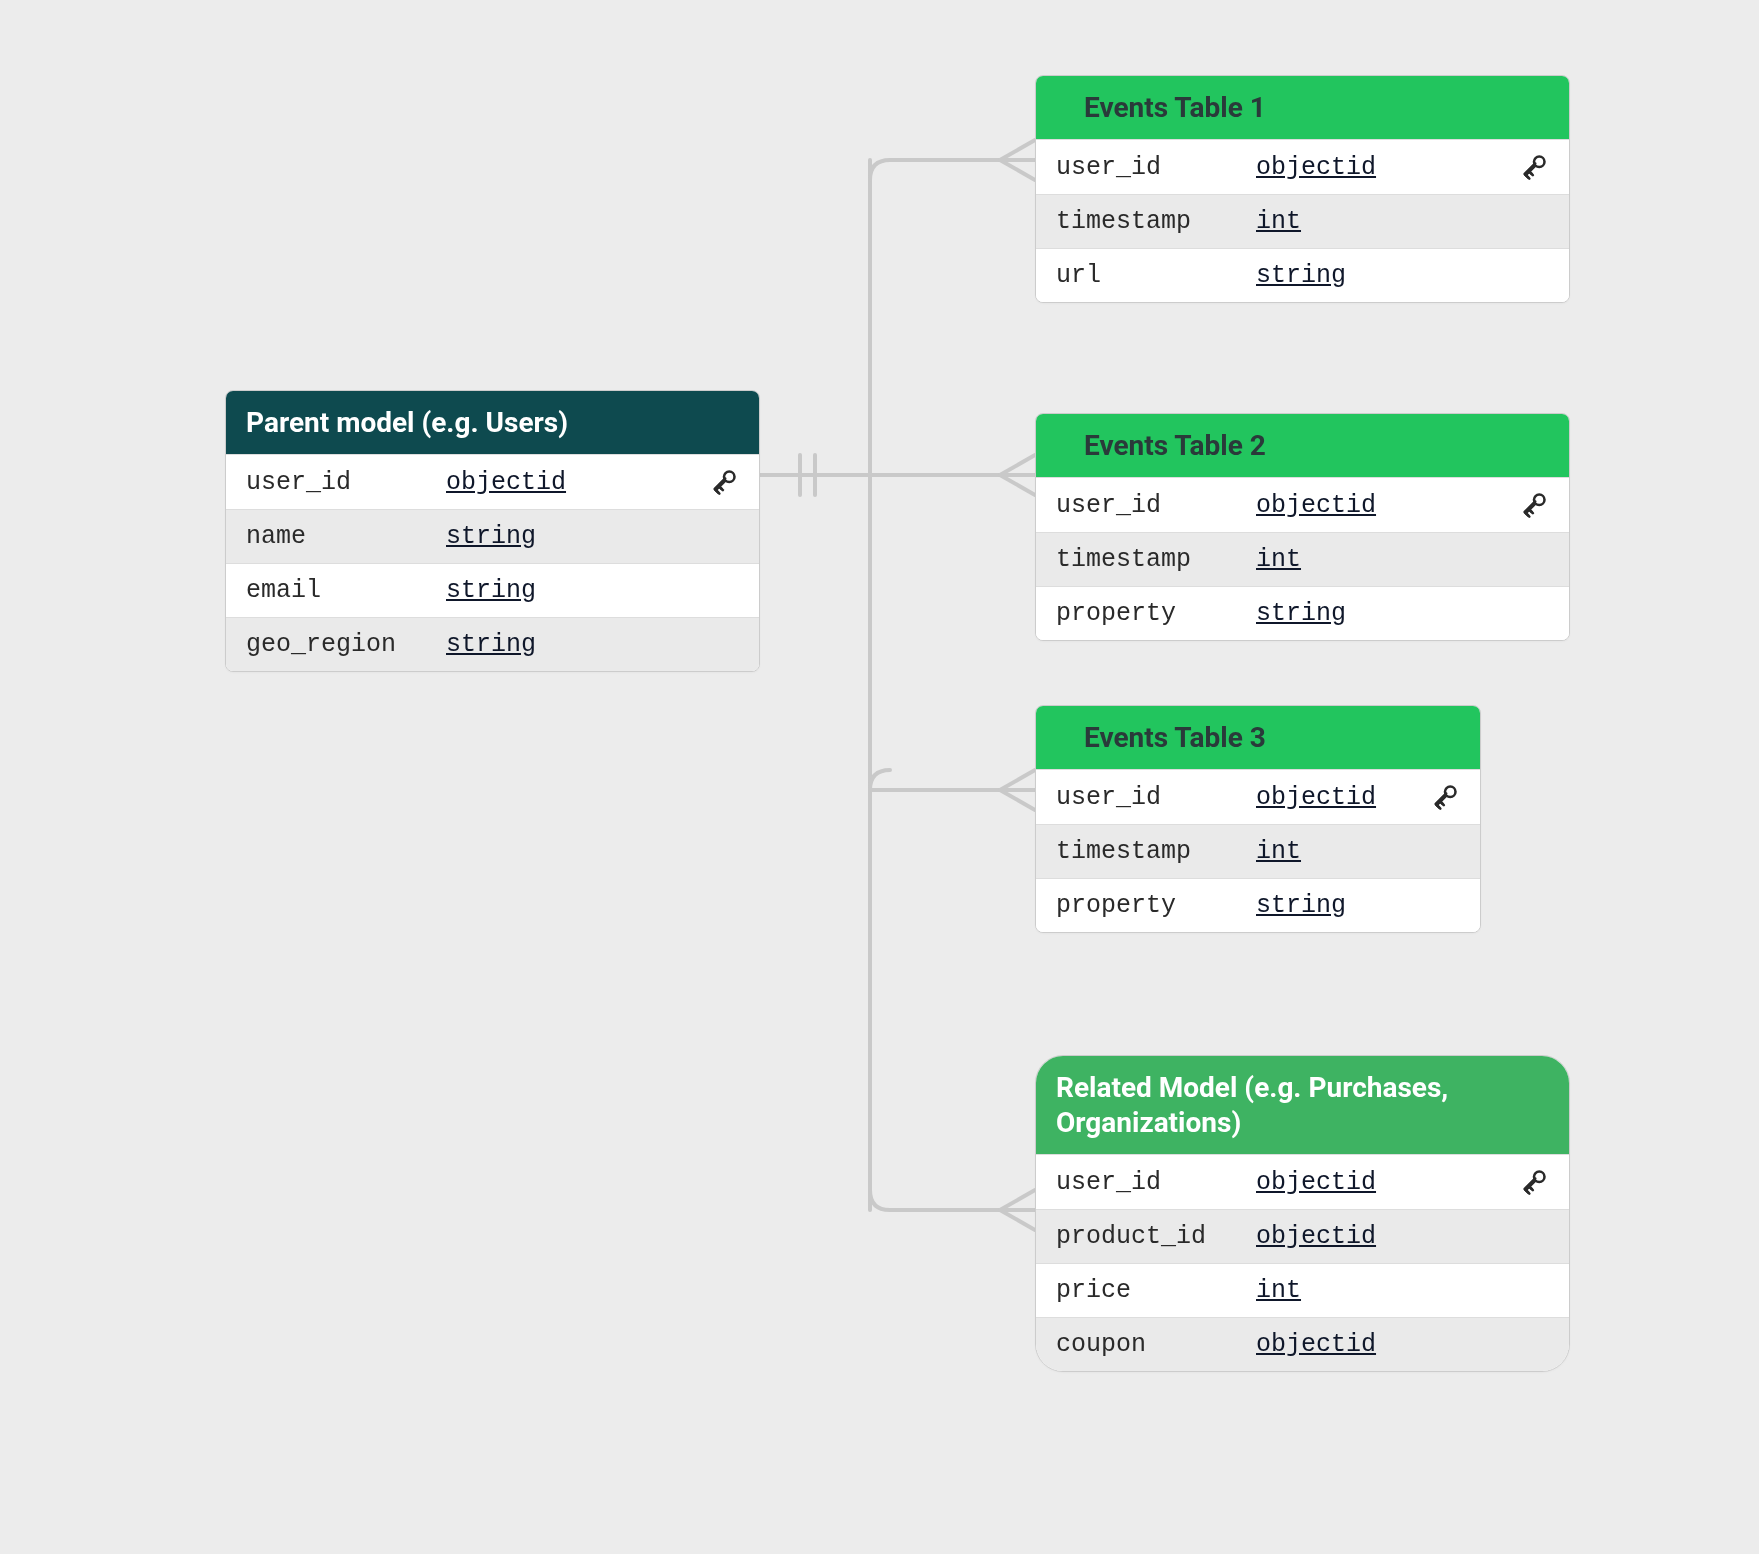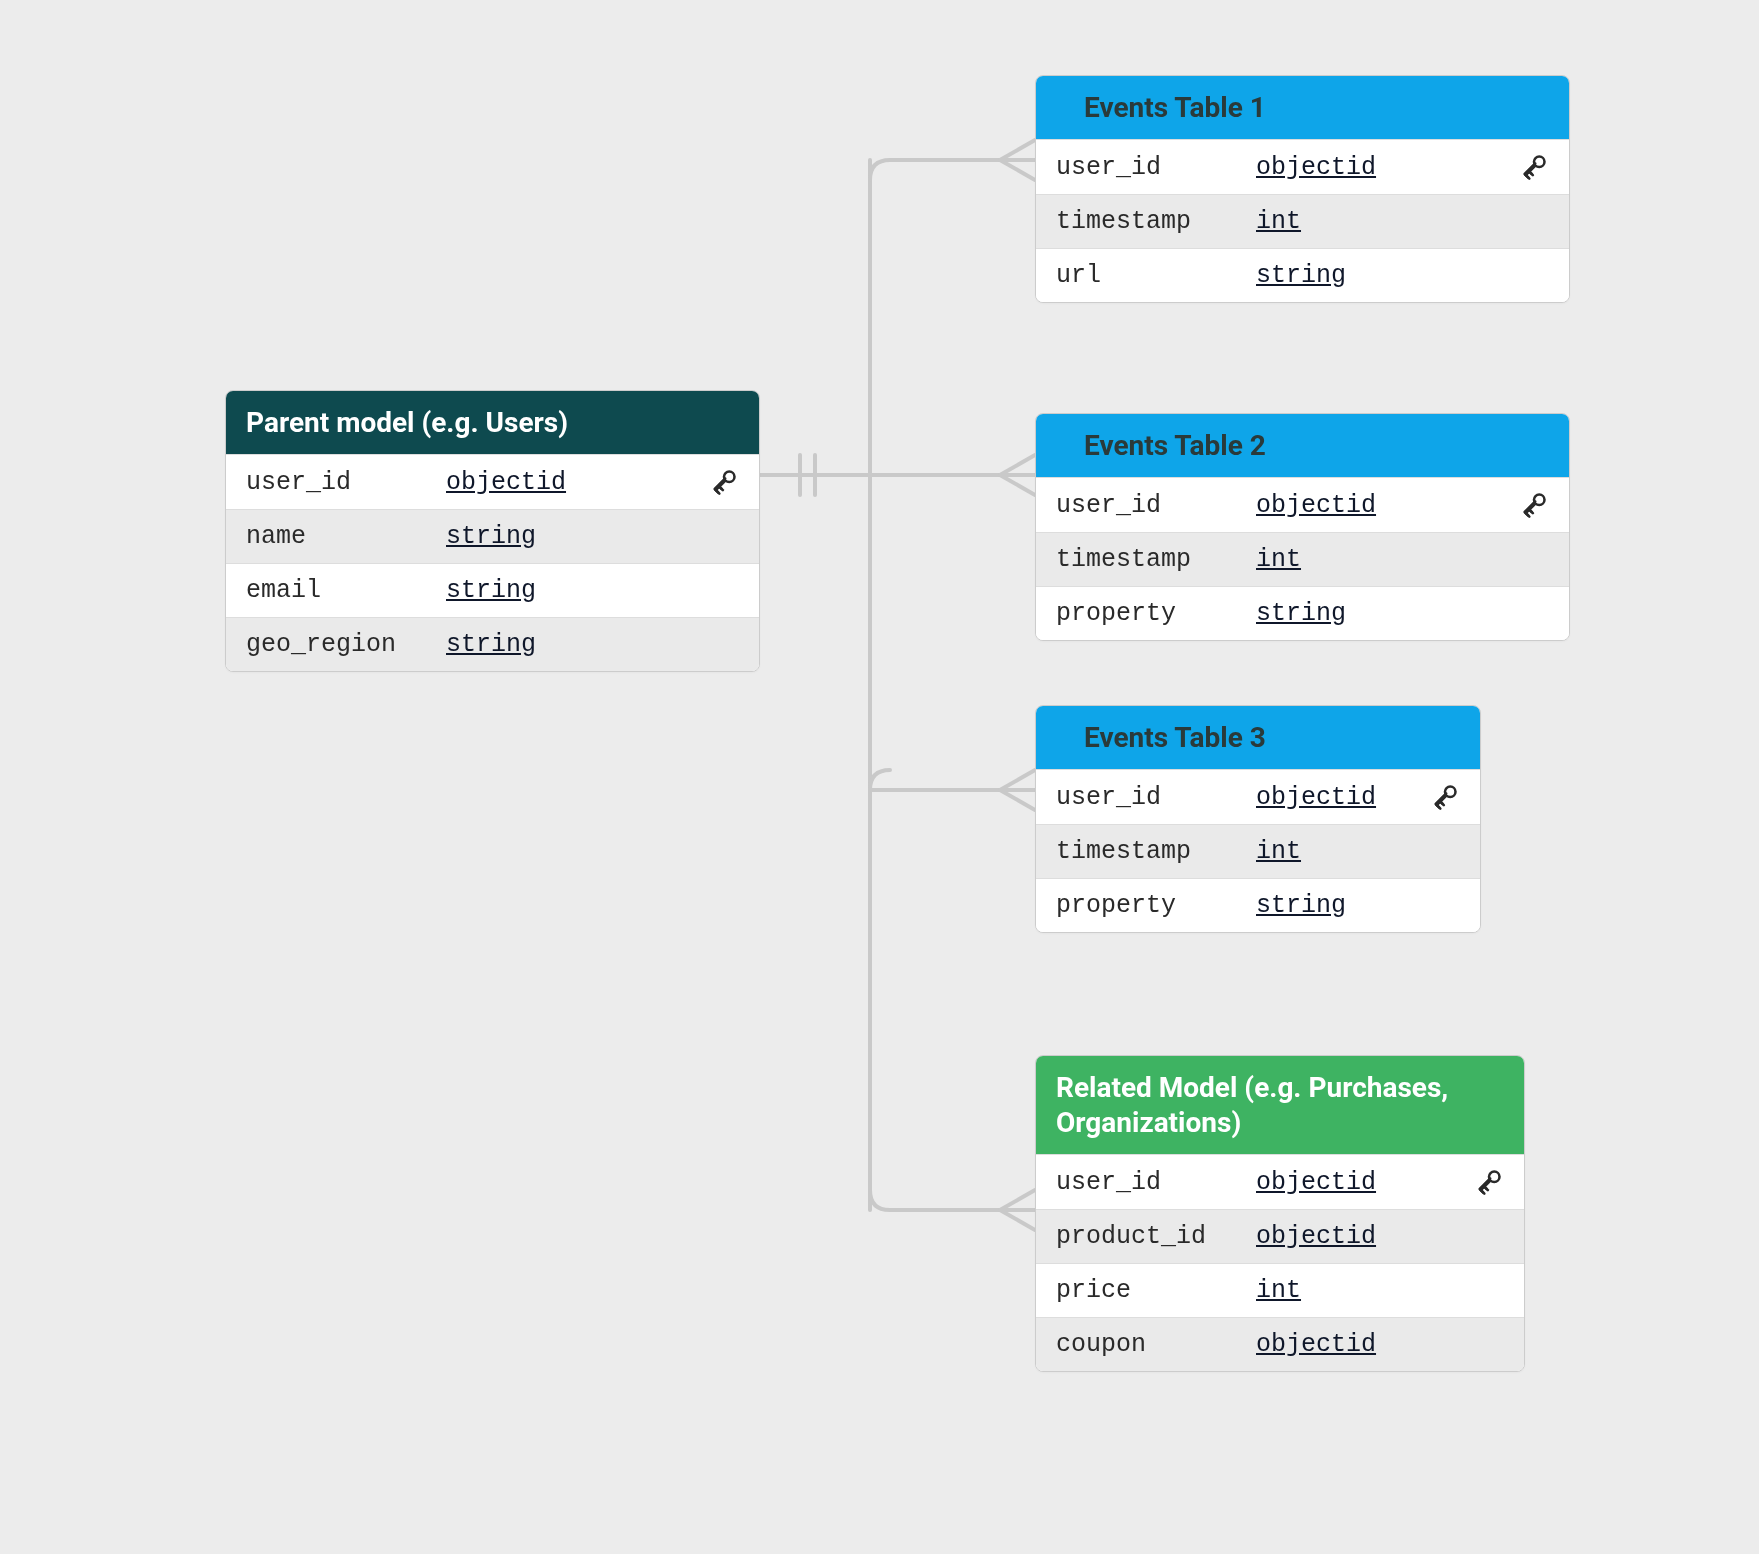--- a/index.html
+++ b/index.html
@@ -24,21 +24,21 @@
     box-shadow: 0 1px 2px rgba(0,0,0,0.03);
   }
   .table-header {
     padding: 14px 20px;
     font-size: 28px;
     font-weight: 700;
     line-height: 1.25;
     color: #fff;
   }
   .table-header.dark-teal { background: #0e4a4f; }
-  .table-header.light-green { background: #0ea5e9; color: #2a3a3a; padding-left: 48px; }
+  .table-header.light-green { background: #22c55e; color: #2a3a3a; padding-left: 48px; }
   .table-header.green { background: #3eb362; color: #fff; }
   .table-row {
     display: flex;
     align-items: flex-end;
     padding: 12px 20px;
     font-family: "SFMono-Regular", Consolas, "Liberation Mono", Menlo, monospace;
     font-size: 25px;
     border-top: 1px solid #ddd;
   }
   .table-row:nth-of-type(odd) { background: #fff; }
@@ -211,21 +211,21 @@
           <span class="col-name">timestamp</span>
           <span class="col-type">int</span>
         </div>
         <div class="table-row">
           <span class="col-name">property</span>
           <span class="col-type">string</span>
         </div>
       </div>
   </div>
 
-  <div class="table-box" style="left:1035px; top:1055px; width:490px;">
+  <div class="table-box" style="left:1035px; top:1055px; width:535px;border-radius:28px;">
     <div class="table-header green">
       <span>Related Model (e.g. Purchases, Organizations)</span>
     </div>
     <div id="rows-related">
         <div class="table-row">
           <span class="col-name">user_id</span>
           <span class="col-type">objectid</span>
           <span class="key-icon">
             <svg viewBox="0 0 24 24" width="28" height="28" fill="none" stroke="#2a2a2a" stroke-width="2.2" stroke-linecap="round" stroke-linejoin="round">
               <circle cx="16.5" cy="7.5" r="4.5"></circle>

